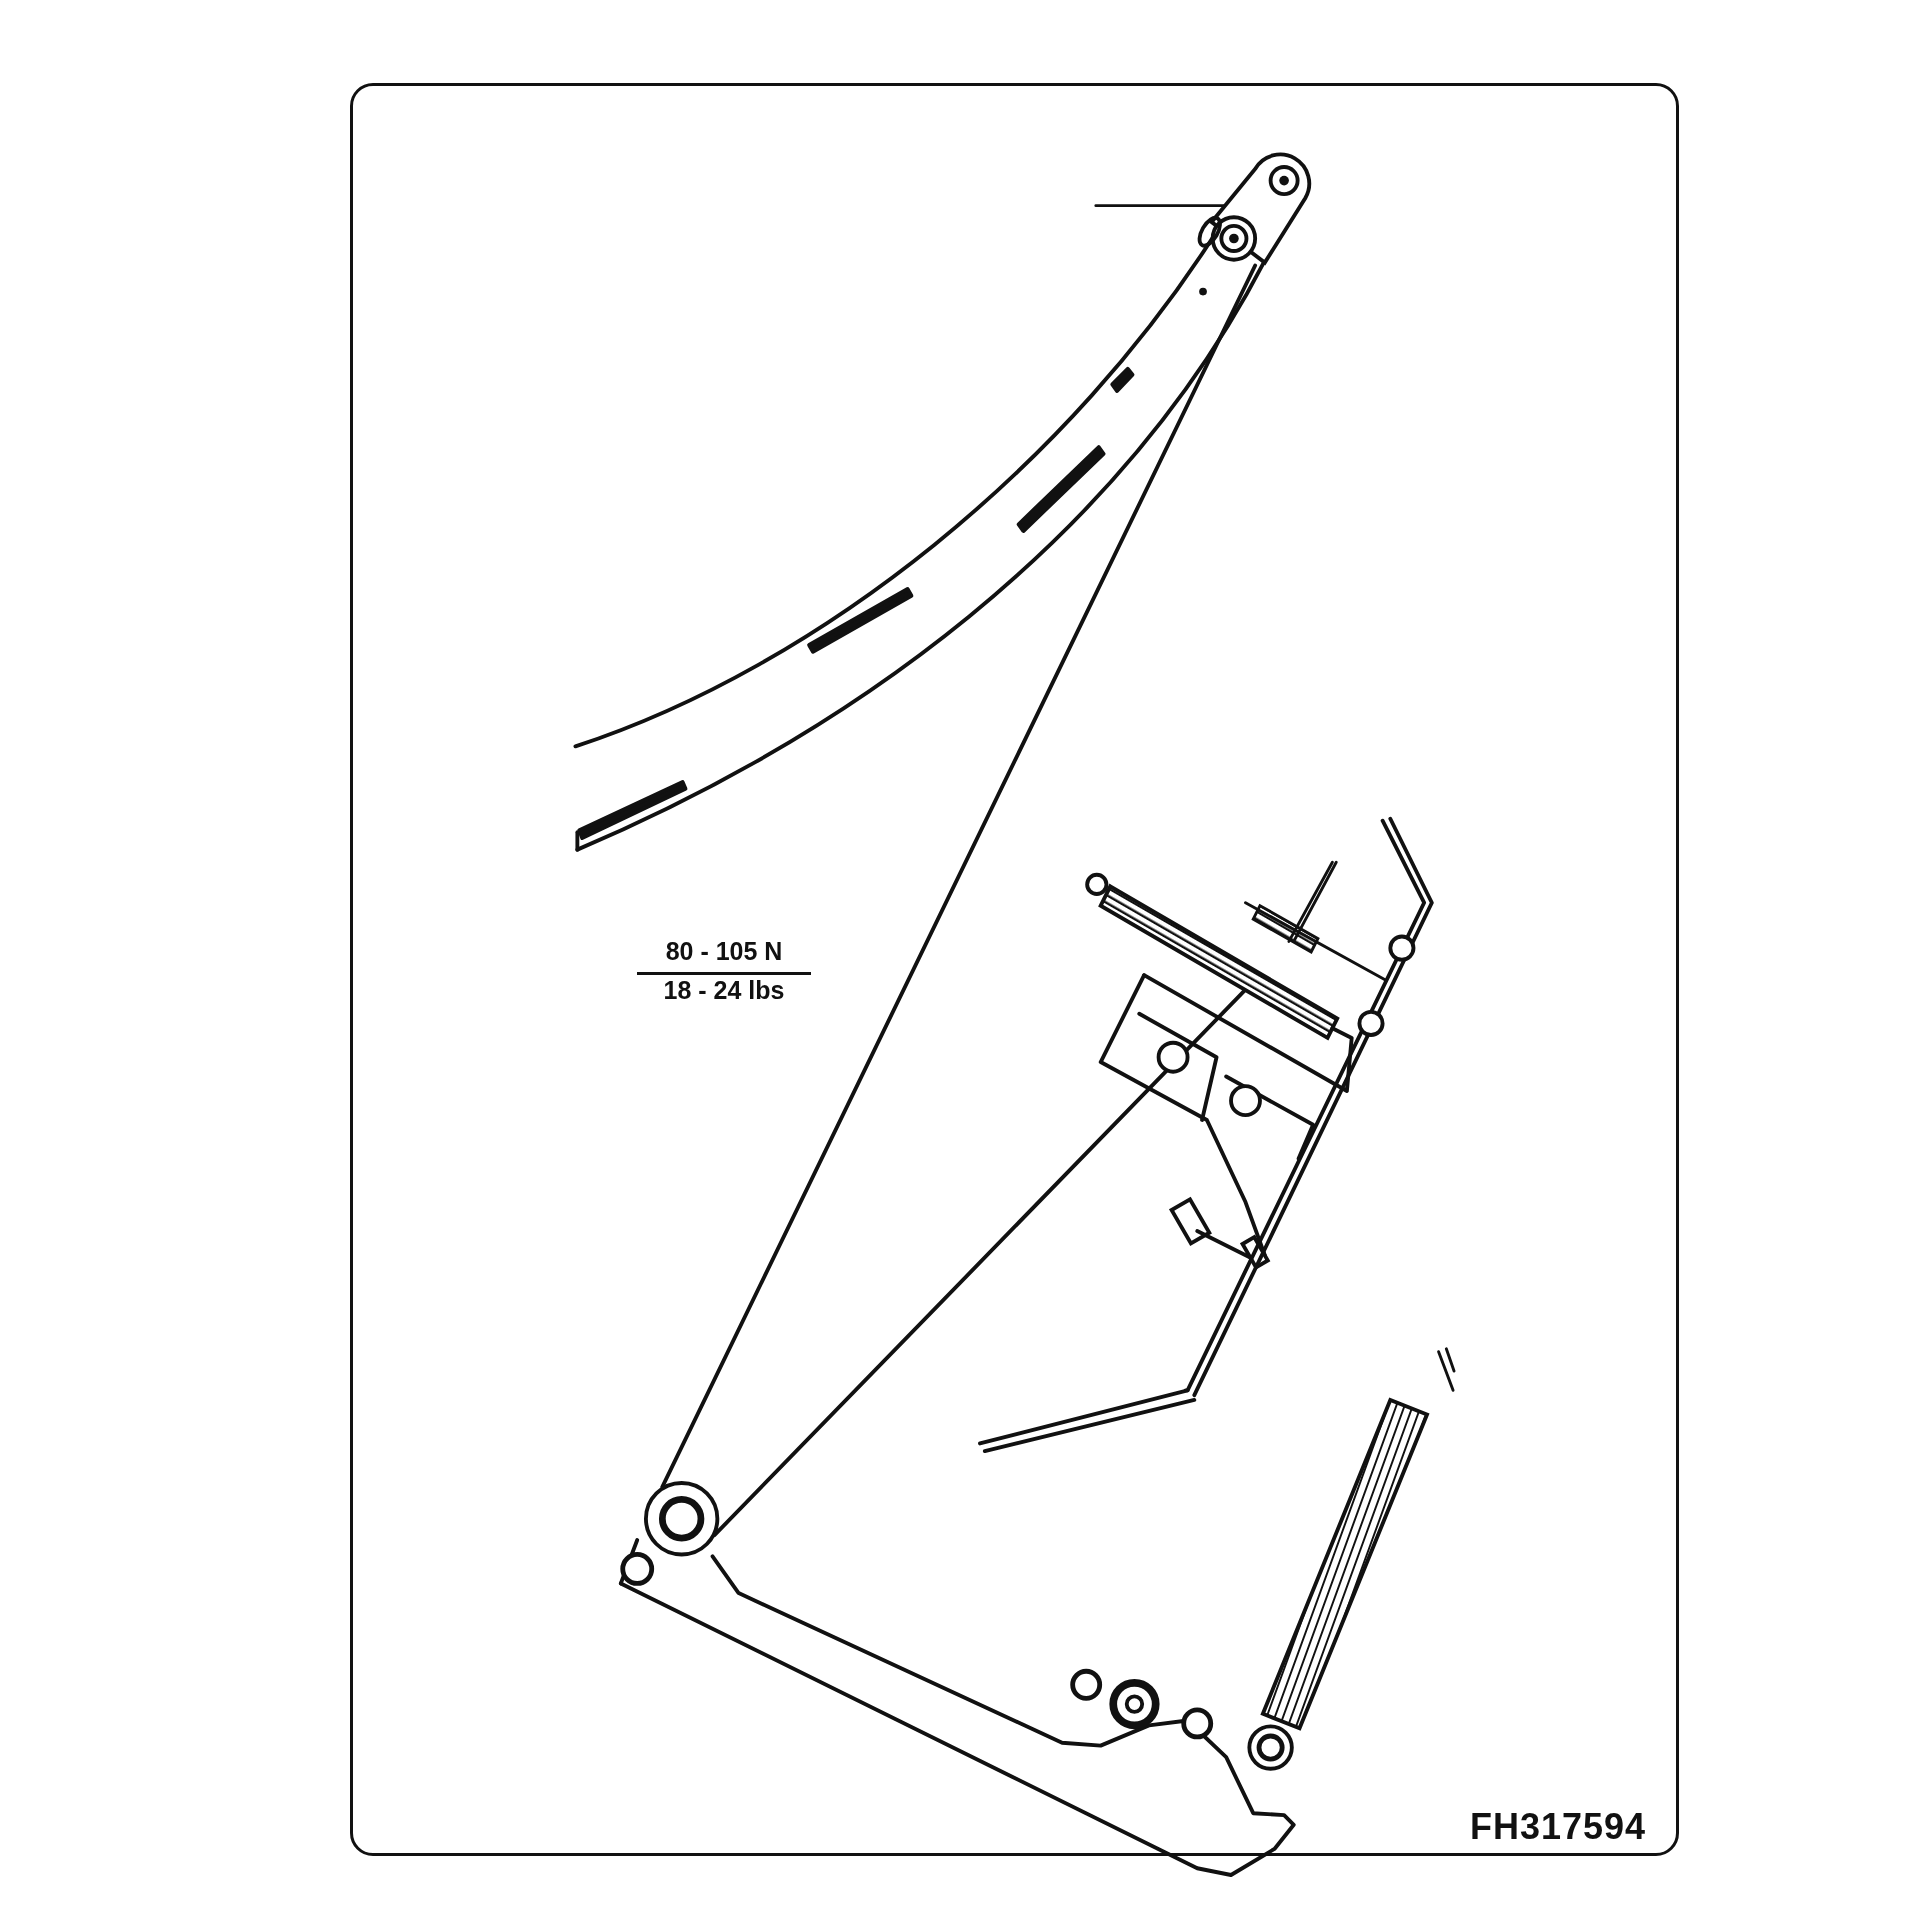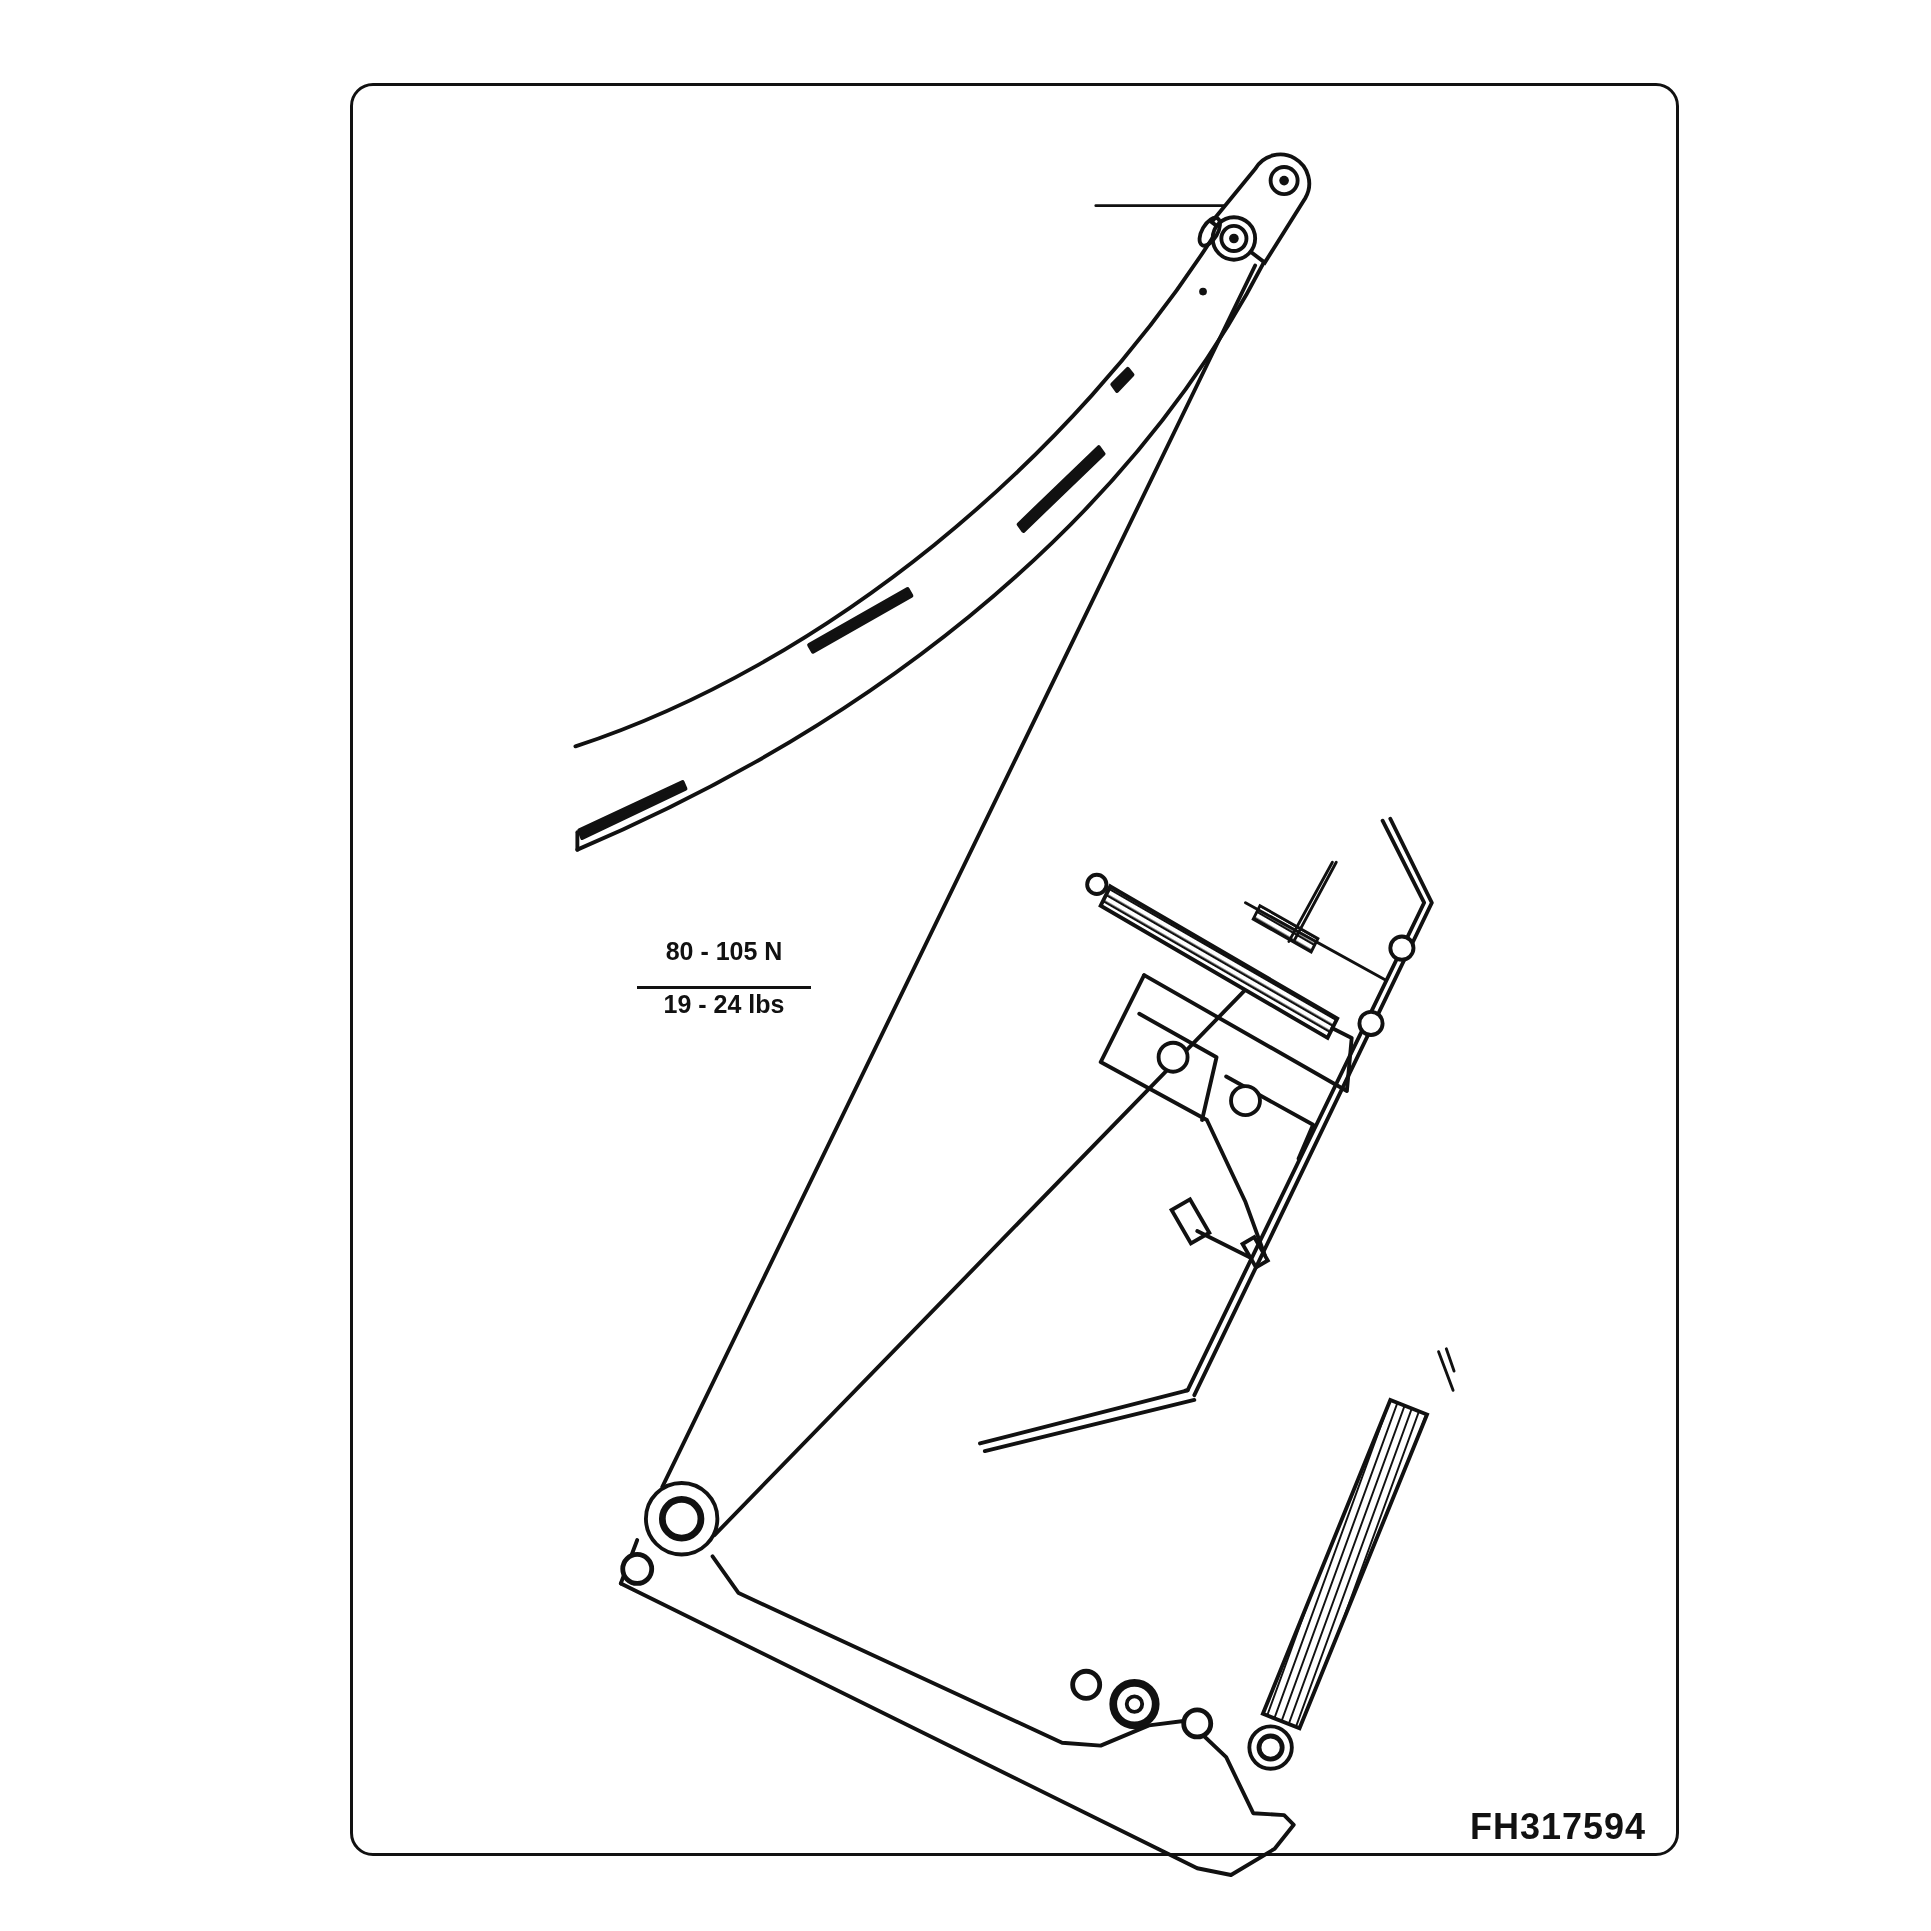--- a/index.html
+++ b/index.html
@@ -7,21 +7,21 @@
     .frame {
       position: absolute; left: 350px; top: 83px; width: 1329px; height: 1773px;
       border: 3.9px solid #111111; border-radius: 23px; box-sizing: border-box;
     }
     svg.drawing { position: absolute; left: 0; top: 0; width: 1931px; height: 1931px; }
     .force-label {
       position: absolute; left: 637px; top: 937px; width: 174px;
       font-family: "Liberation Sans", sans-serif; font-weight: bold; font-size: 25px;
       color: #111111; text-align: center; line-height: 29px;
     }
-    .force-label .top { display: block; border-bottom: 3.9px solid #111111; padding-bottom: 20px; }
+    .force-label .top { display: block; border-bottom: 3.9px solid #111111; padding-bottom: 6px; }
     .force-label .bottom { display: block; padding-top: 1px; }
     .fig-id {
       position: absolute; left: 1470px; top: 1806px;
       font-family: "Liberation Sans", sans-serif; font-weight: bold; font-size: 36px;
       color: #111111; letter-spacing: 1px;
     }
     .stroke { fill: none; stroke: #111111; stroke-width: 4; stroke-linecap: round; stroke-linejoin: round; }
     .thin { fill: none; stroke: #111111; stroke-width: 3; stroke-linecap: round; stroke-linejoin: round; }
     .solid { fill: #111111; stroke: none; }
     .white { fill: #ffffff; stroke: #111111; stroke-width: 4; }
@@ -121,17 +121,17 @@
     <path class="stroke" d="M1237,1450 L1020,1503"></path>
     <circle class="white" cx="1452" cy="982" r="12"></circle>
     <circle class="white" cx="1420" cy="1060" r="12"></circle>
   </g>
 
   <line class="thin" x1="1384" y1="893" x2="1340" y2="975"></line>
 </svg>
 
 <div class="force-label">
   <span class="top">80 - 105 N</span>
-  <span class="bottom">19 - 24 lbs</span>
+  <span class="bottom">18 - 24 lbs</span>
 </div>
 
 <div class="fig-id">FH317594</div>
 
 
 </body></html>

